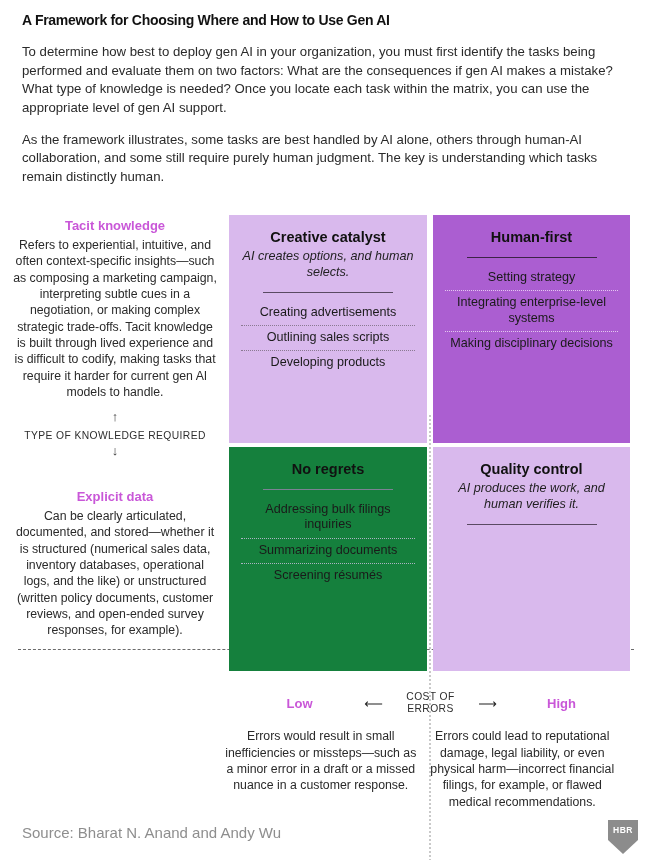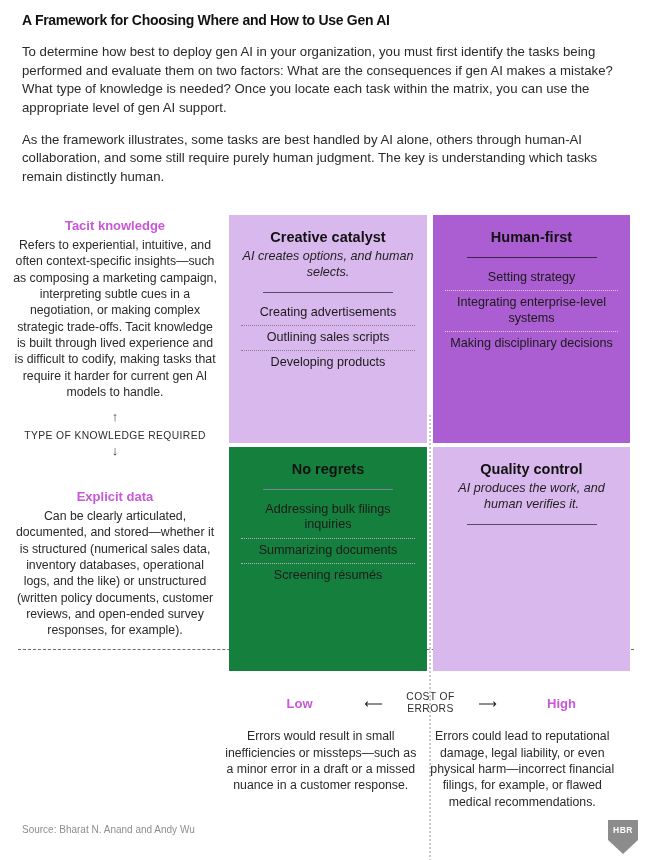--- a/index.html
+++ b/index.html
@@ -223,21 +223,21 @@
     color: #2a2a2a;
     text-align: center;
     padding: 0 4px;
   }
 
   
   .source {
     position: absolute;
     left: 22px;
     top: 824px;
-    font-size: 10px;
+    font-size: 15px;
     color: #8e8e8e;
   }
   .hbr-logo {
     position: absolute;
     left: 608px;
     top: 820px;
     width: 30px;
     height: 34px;
   }
   .hbr-logo svg { display: block; }

